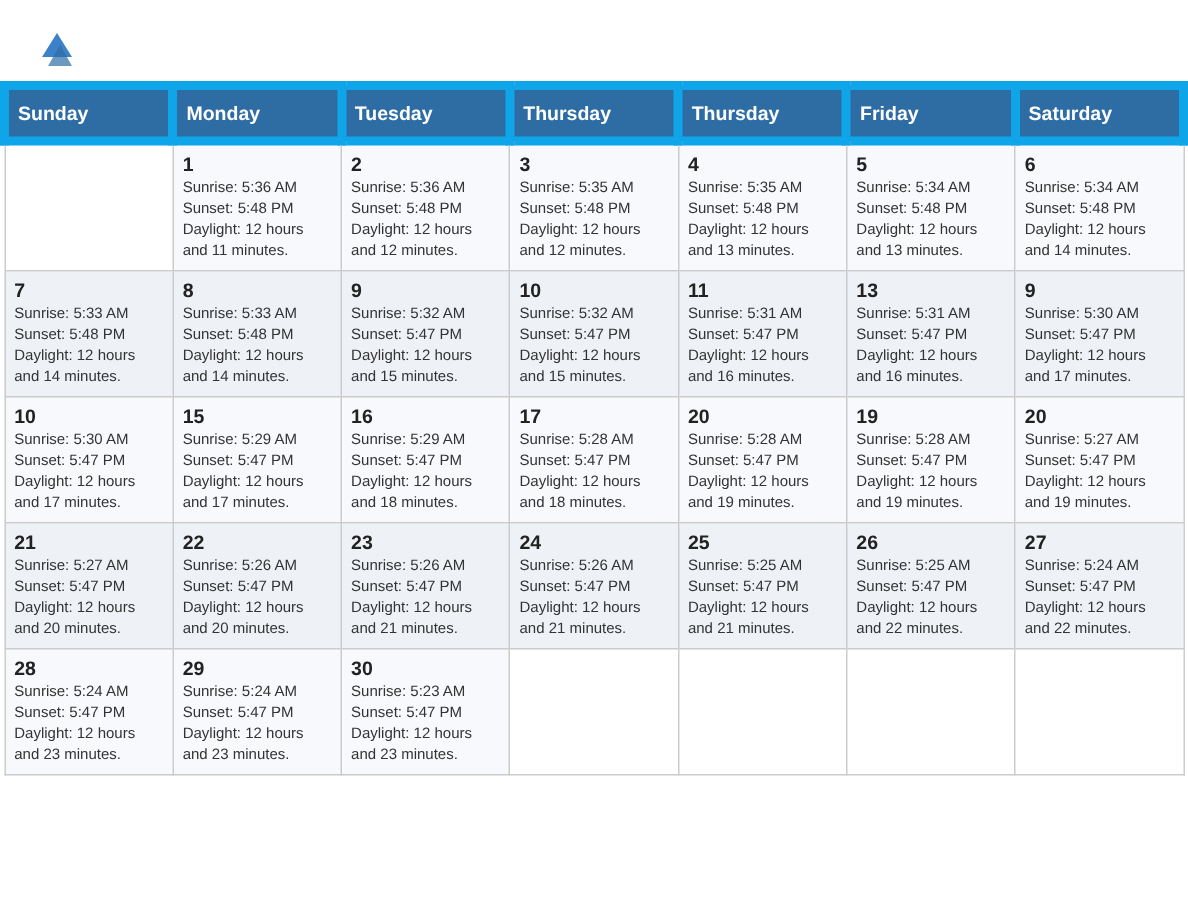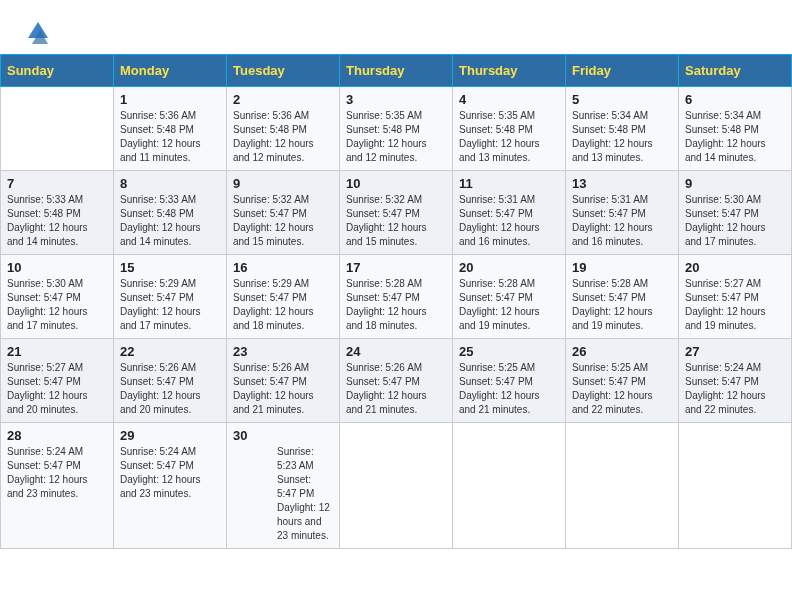--- a/index.html
+++ b/index.html
@@ -58,26 +58,26 @@
       margin-top: 2px;
     }
     .calendar {
       width: 100%;
       border-collapse: collapse;
       margin: 0;
       font-size: 11px;
     }
     .calendar thead tr th {
       background: #2e6da4;
-      color: #fde047;
+      color: #ffffff;
       font-size: 13px;
       font-weight: bold;
       padding: 8px 6px;
       text-align: left;
-      border: 1px solid #0ea5e9;
+      border: 6px solid #0ea5e9;
     }
     .calendar tbody tr td {
       border: 1px solid #ccc;
       vertical-align: top;
       padding: 5px 6px;
       min-width: 100px;
       width: 113px;
       height: 80px;
       background: #fff;
     }
@@ -318,21 +318,21 @@
 Daylight: 12 hours and 23 minutes.</div>
           </td>
           <td>
             <span class="cell-date">29</span>
             <div class="cell-info" style="white-space: pre-line;">Sunrise: 5:24 AM
 Sunset: 5:47 PM
 Daylight: 12 hours and 23 minutes.</div>
           </td>
           <td>
             <span class="cell-date">30</span>
-            <div class="cell-info" style="white-space: pre-line; margin-left: 44px;">Sunrise: 5:23 AM
+            <div class="cell-info" style="white-space: pre-line;">Sunrise: 5:23 AM
 Sunset: 5:47 PM
 Daylight: 12 hours and 23 minutes.</div>
           </td>
           <td class="empty-cell"></td>
           <td class="empty-cell"></td>
           <td class="empty-cell"></td>
           <td class="empty-cell"></td>
         </tr>
       </tbody>
   </table>

